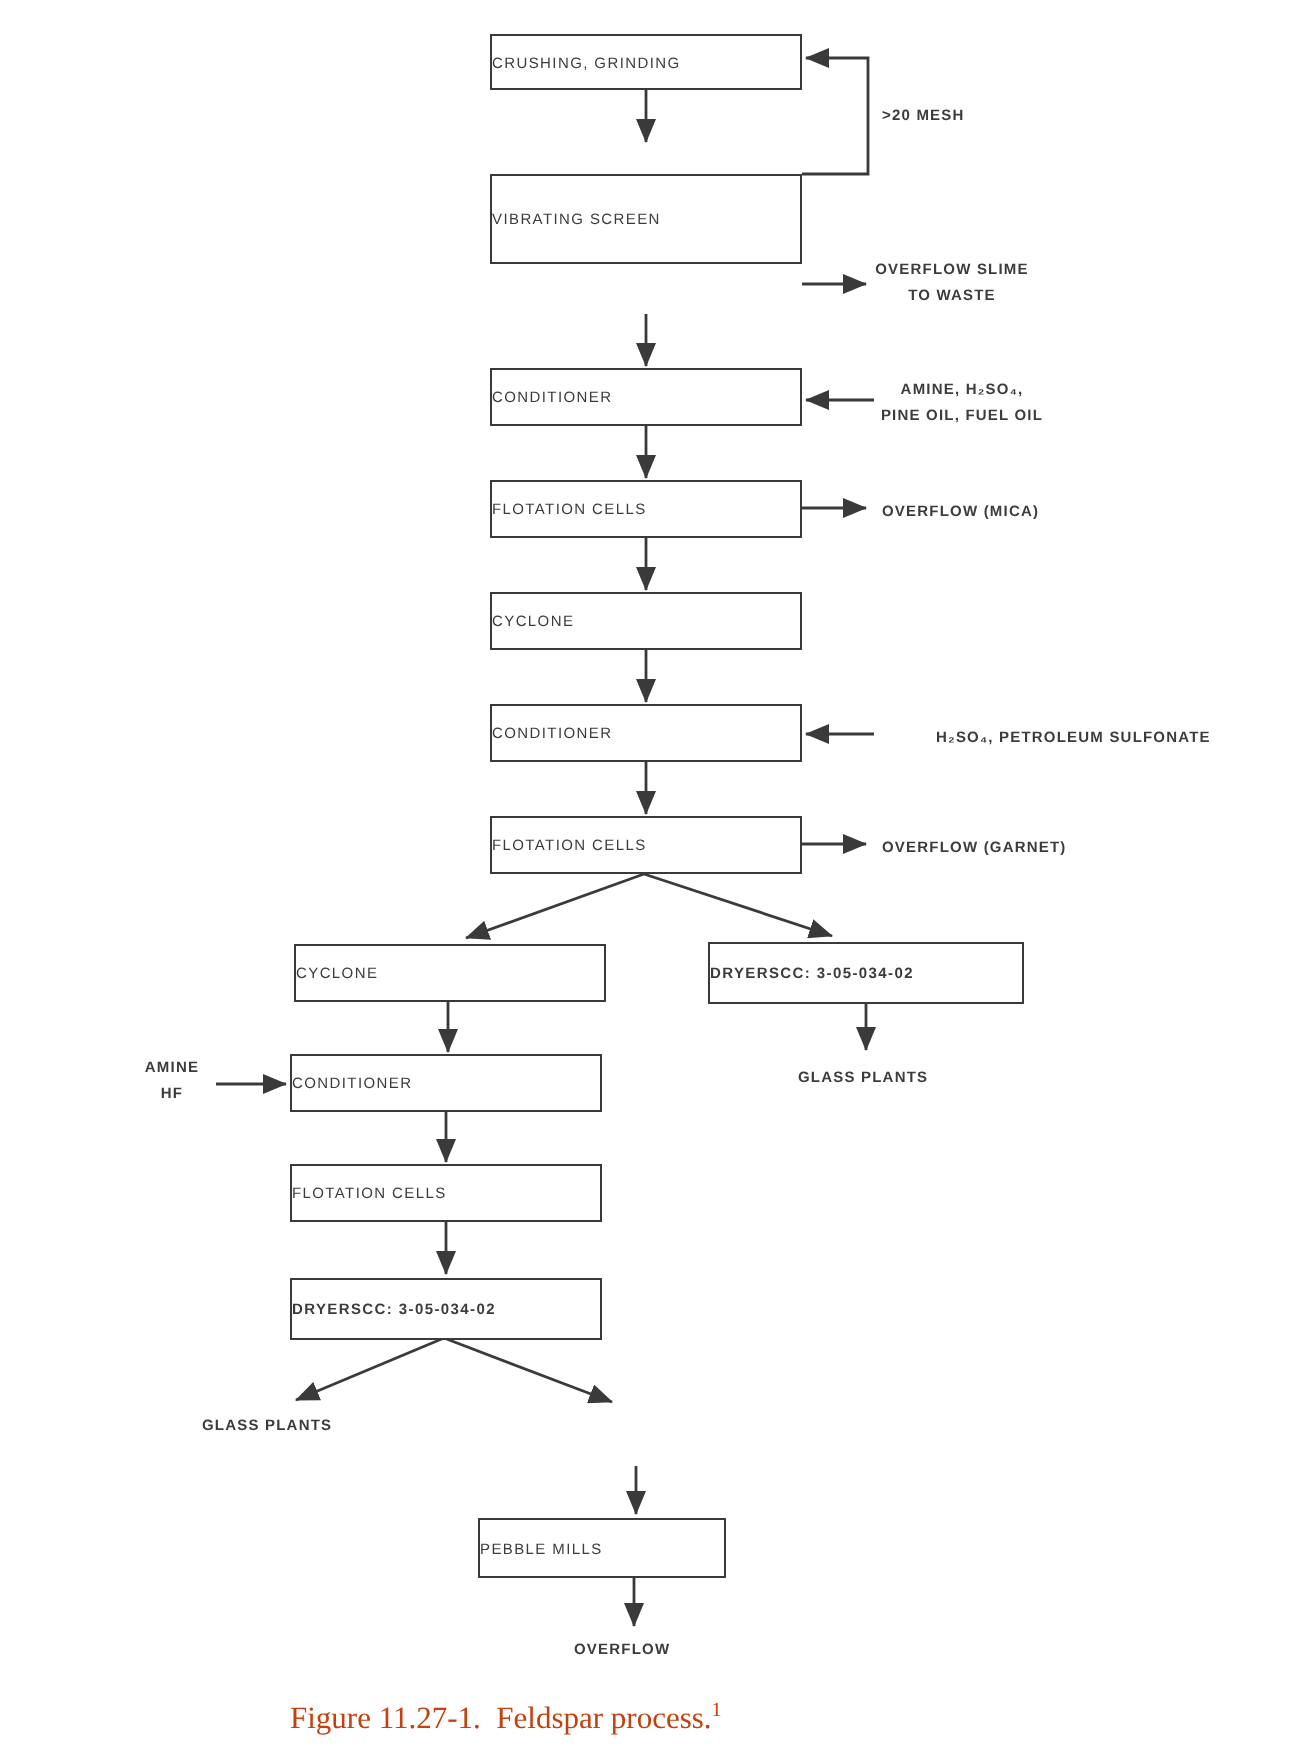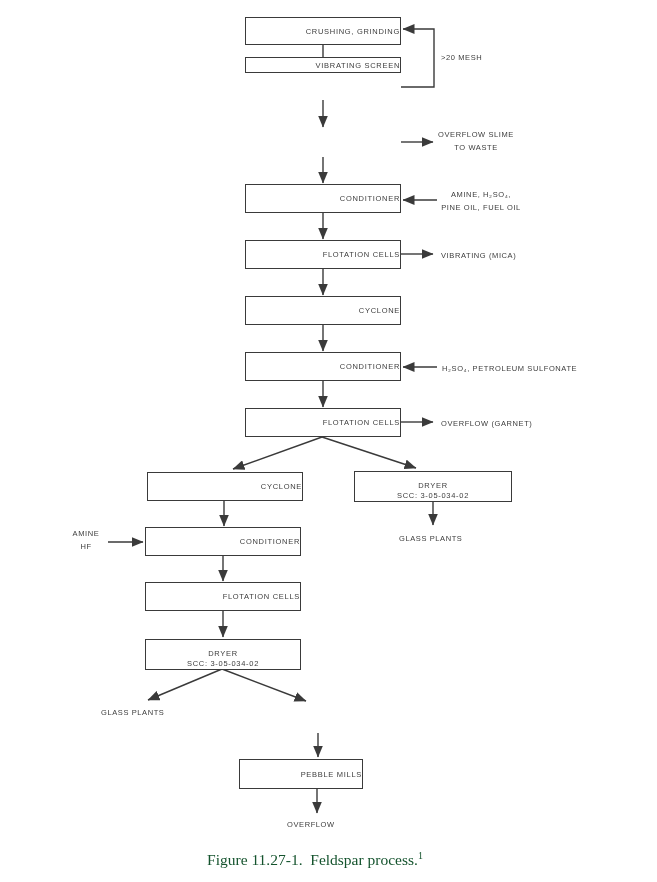--- a/index.html
+++ b/index.html
@@ -11,37 +11,38 @@
     color:#3c3c3c;
     overflow:hidden;
   }
   svg.wires{position:absolute;left:0;top:0;width:657px;height:882px;}
   .wire{stroke:#3a3a3a;stroke-width:1.4;fill:none;marker-end:url(#arrowhead);}
   .node{
     position:absolute;
     box-sizing:border-box;
     border:1.5px solid #3a3a3a;
     background:#ffffff;
-    display:flex;align-items:center;justify-content:flex-end;
+    display:flex;align-items:center;justify-content:flex-start;
     font-size:7.5px;letter-spacing:0.7px;
     text-align:center;color:#3c3c3c;
   }
-  .node.two-line{flex-direction:column;line-height:10px;}
+  .node.two-line{flex-direction:row;line-height:10px;font-weight:bold;}
   .note{
     position:absolute;
     font-size:7.5px;letter-spacing:0.6px;
     line-height:13px;color:#3c3c3c;
     white-space:nowrap;
+    font-weight:bold;
   }
   .note.center{text-align:center;}
   .caption{
     position:absolute;
     font-family:"Liberation Serif","DejaVu Serif",serif;
-    font-size:15.5px;color:#14532d;
-    text-align:center;white-space:pre;
+    font-size:15.5px;color:#c2410c;
+    text-align:left;white-space:pre;
   }
   .caption sup{font-size:10px;}
 </style>
 </head>
 <body>
 
 <div class="page">
 
   <svg class="wires" viewBox="0 0 657 882">
     <defs>
@@ -72,21 +73,21 @@
     <line class="wire" x1="222" y1="669" x2="148" y2="700"></line>
     <line class="wire" x1="222" y1="669" x2="306" y2="701"></line>
     <line class="wire" x1="318" y1="733" x2="318" y2="757"></line>
     <line class="wire" x1="317" y1="789" x2="317" y2="813"></line>
   </svg>
 
   <div class="node" style="left:245px;top:17px;width:156px;height:28px">
     <span>CRUSHING, GRINDING</span>
   </div>
 
-  <div class="node" style="left:245px;top:57px;width:156px;height:16px">
+  <div class="node" style="left:245px;top:87px;width:156px;height:45px">
     <span>VIBRATING SCREEN</span>
   </div>
 
 
   <div class="node" style="left:245px;top:184px;width:156px;height:29px">
     <span>CONDITIONER</span>
   </div>
 
   <div class="node" style="left:245px;top:240px;width:156px;height:29px">
     <span>FLOTATION CELLS</span>
@@ -136,23 +137,23 @@
   <div class="note center" style="left:430px;top:128px;width:92px">
     <div>OVERFLOW SLIME</div>
     <div>TO WASTE</div>
   </div>
 
   <div class="note center" style="left:431px;top:188px;width:100px">
     <div>AMINE, H₂SO₄,</div>
     <div>PINE OIL, FUEL OIL</div>
   </div>
 
-  <div class="note" style="left:441px;top:249px">VIBRATING (MICA)</div>
+  <div class="note" style="left:441px;top:249px">OVERFLOW (MICA)</div>
 
-  <div class="note" style="left:442px;top:362px">H₂SO₄, PETROLEUM SULFONATE</div>
+  <div class="note" style="left:468px;top:362px">H₂SO₄, PETROLEUM SULFONATE</div>
 
   <div class="note" style="left:441px;top:417px">OVERFLOW (GARNET)</div>
 
   <div class="note center" style="left:62px;top:527px;width:48px">
     <div>AMINE</div>
     <div>HF</div>
   </div>
 
   <div class="note" style="left:399px;top:532px">GLASS PLANTS</div>
 

